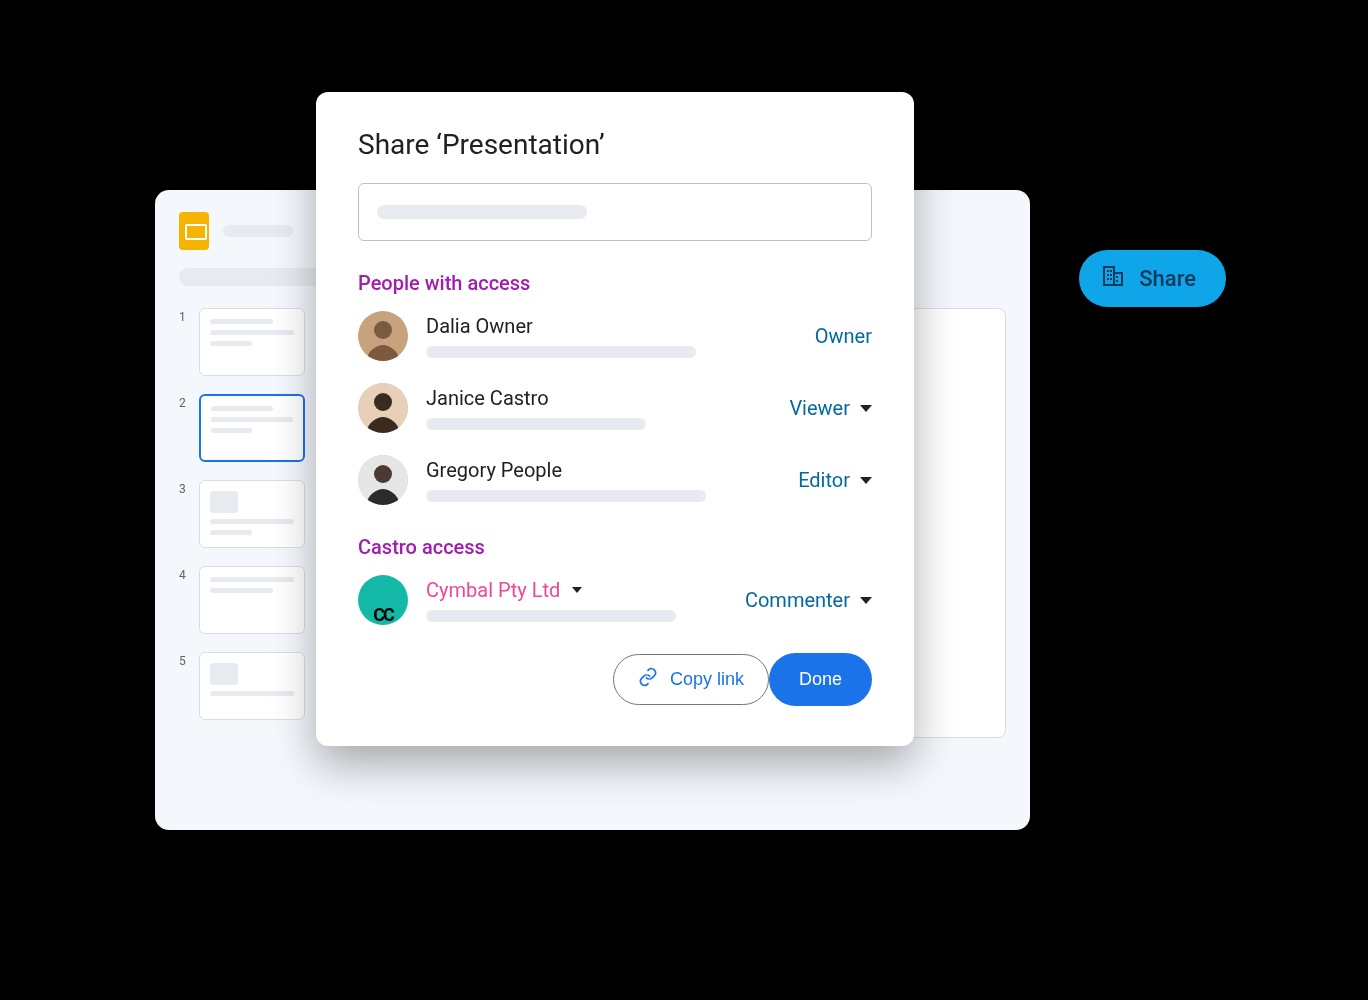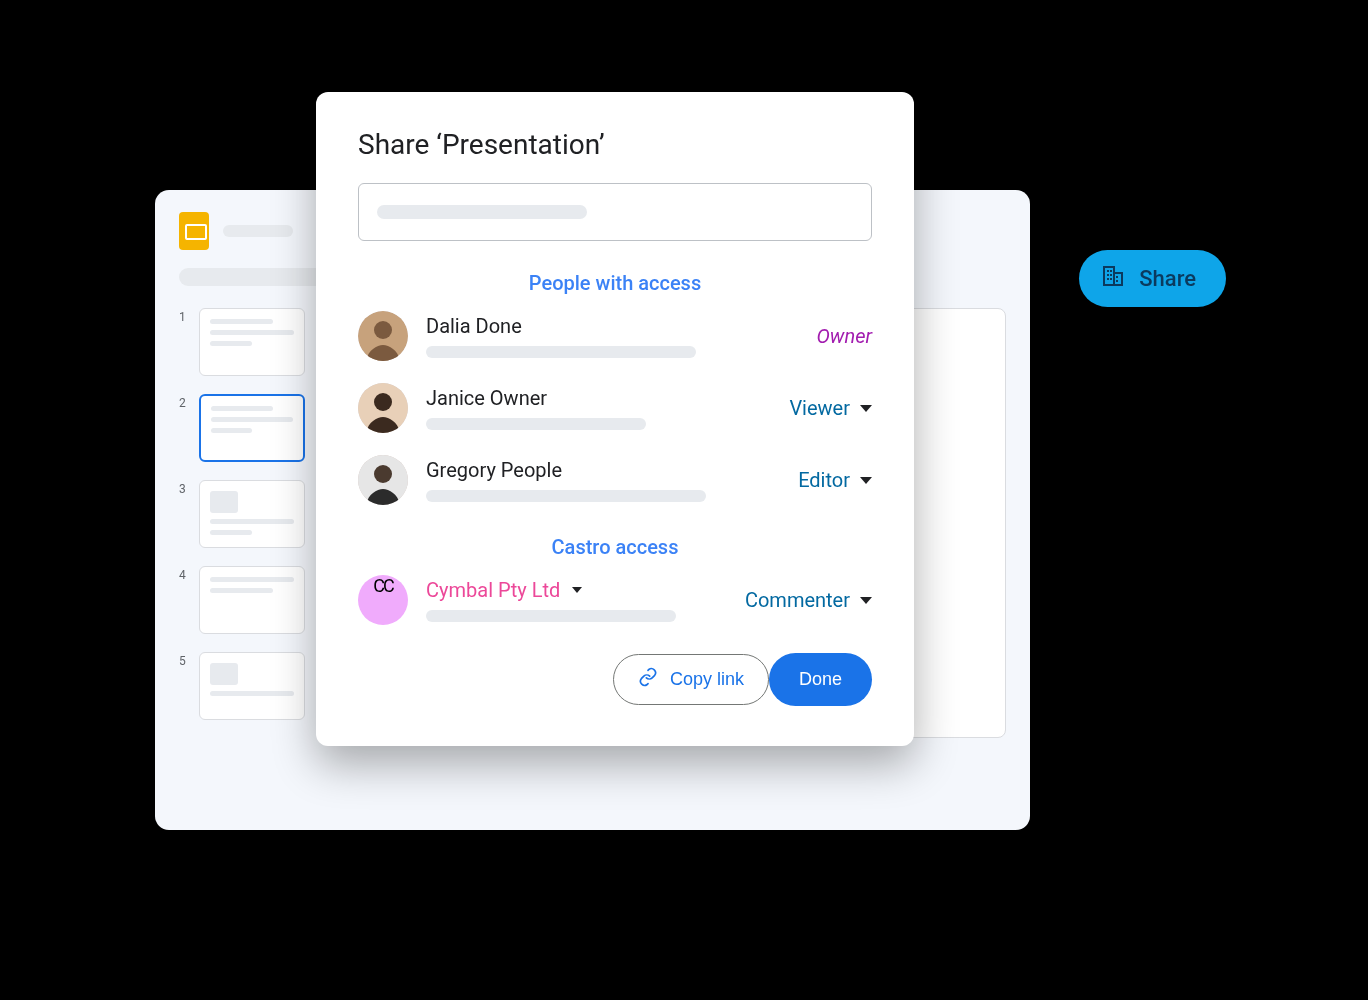--- a/index.html
+++ b/index.html
@@ -144,25 +144,24 @@
     border: 1px solid #bdc1c6;
     border-radius: 6px;
     padding: 0 18px;
     display: flex;
     align-items: center;
   }
   .people-input .skel { width: 210px; height: 14px; }
 
   .section-h {
     font-size: 20px;
-    color: #3b82f6;
+    color: #a21caf;
     font-weight: 500;
     margin-top: 30px;
     margin-bottom: 16px;
-    text-align: center;
   }
 
   .person-row {
     display: flex;
     align-items: center;
     gap: 18px;
     margin-bottom: 22px;
   }
   .avatar {
     width: 50px; height: 50px;
@@ -181,33 +180,33 @@
   }
   .person-email-skel { width: 270px; height: 12px; }
   .role {
     font-size: 20px;
     color: #0369a1;
     display: flex;
     align-items: center;
     gap: 10px;
     white-space: nowrap;
   }
-  .role.muted { color: #a21caf; font-style: italic; }
+  .role.muted { color: #0369a1; }
   .caret {
     width: 0; height: 0;
     border-left: 6px solid transparent;
     border-right: 6px solid transparent;
     border-top: 7px solid #202124;
   }
 
   .org-avatar {
     width: 50px; height: 50px; border-radius: 50%;
-    background: #f0abfc;
-    display:flex; align-items:flex-start; justify-content:center;
-    font-weight:400; font-size:18px; color:#000;
+    background: #14b8a6;
+    display:flex; align-items:flex-end; justify-content:center;
+    font-weight:700; font-size:18px; color:#000;
     letter-spacing:-2px;
   }
   .org-name-row { display:flex; align-items:center; gap:12px; margin-bottom:8px; }
   .org-name { font-size:20px; color:#ec4899; }
   .small-caret {
     width:0;height:0;
     border-left:5px solid transparent;
     border-right:5px solid transparent;
     border-top:6px solid #202124;
   }
@@ -329,38 +328,38 @@
 
   <div class="person-row">
     <div class="avatar">
       <svg viewBox="0 0 50 50">
           <circle cx="25" cy="25" r="25" fill="#c7a27c"></circle>
           <circle cx="25" cy="19" r="9" fill="#7b5a3f"></circle>
           <path d="M8 50c2-11 11-16 17-16s15 5 17 16z" fill="#7b5a3f"></path>
         </svg>
     </div>
     <div class="person-info">
-      <div class="person-name">Dalia Done</div>
+      <div class="person-name">Dalia Owner</div>
       <div class="skel person-email-skel"></div>
     </div>
     <div class="role muted">
       <span>Owner</span>
     </div>
   </div>
 
   <div class="person-row">
     <div class="avatar">
       <svg viewBox="0 0 50 50">
           <circle cx="25" cy="25" r="25" fill="#e8d0b8"></circle>
           <circle cx="25" cy="19" r="9" fill="#3b2a1f"></circle>
           <path d="M8 50c2-11 11-16 17-16s15 5 17 16z" fill="#3b2a1f"></path>
         </svg>
     </div>
     <div class="person-info">
-      <div class="person-name">Janice Owner</div>
+      <div class="person-name">Janice Castro</div>
       <div class="skel person-email-skel" style="width:220px"></div>
     </div>
     <div class="role">
       <span>Viewer</span>
       <span class="caret"></span>
     </div>
   </div>
 
   <div class="person-row">
     <div class="avatar">

